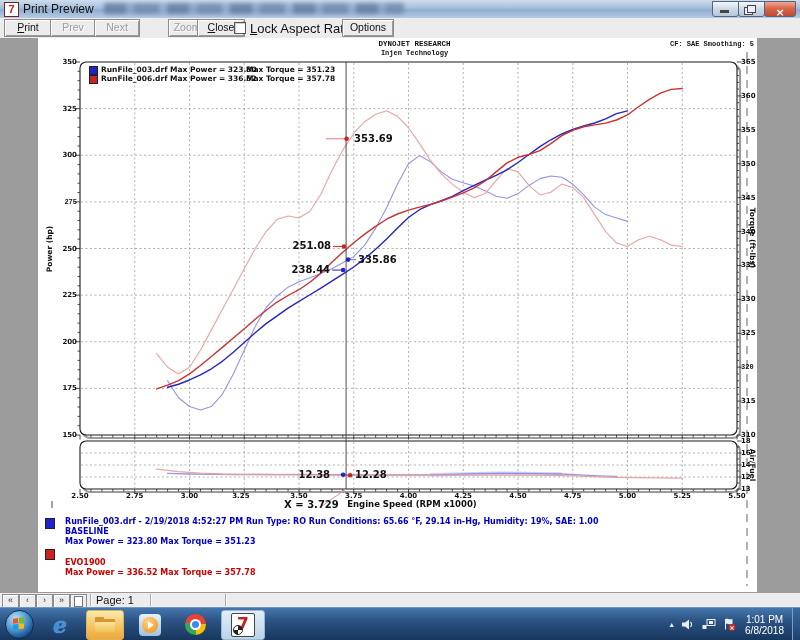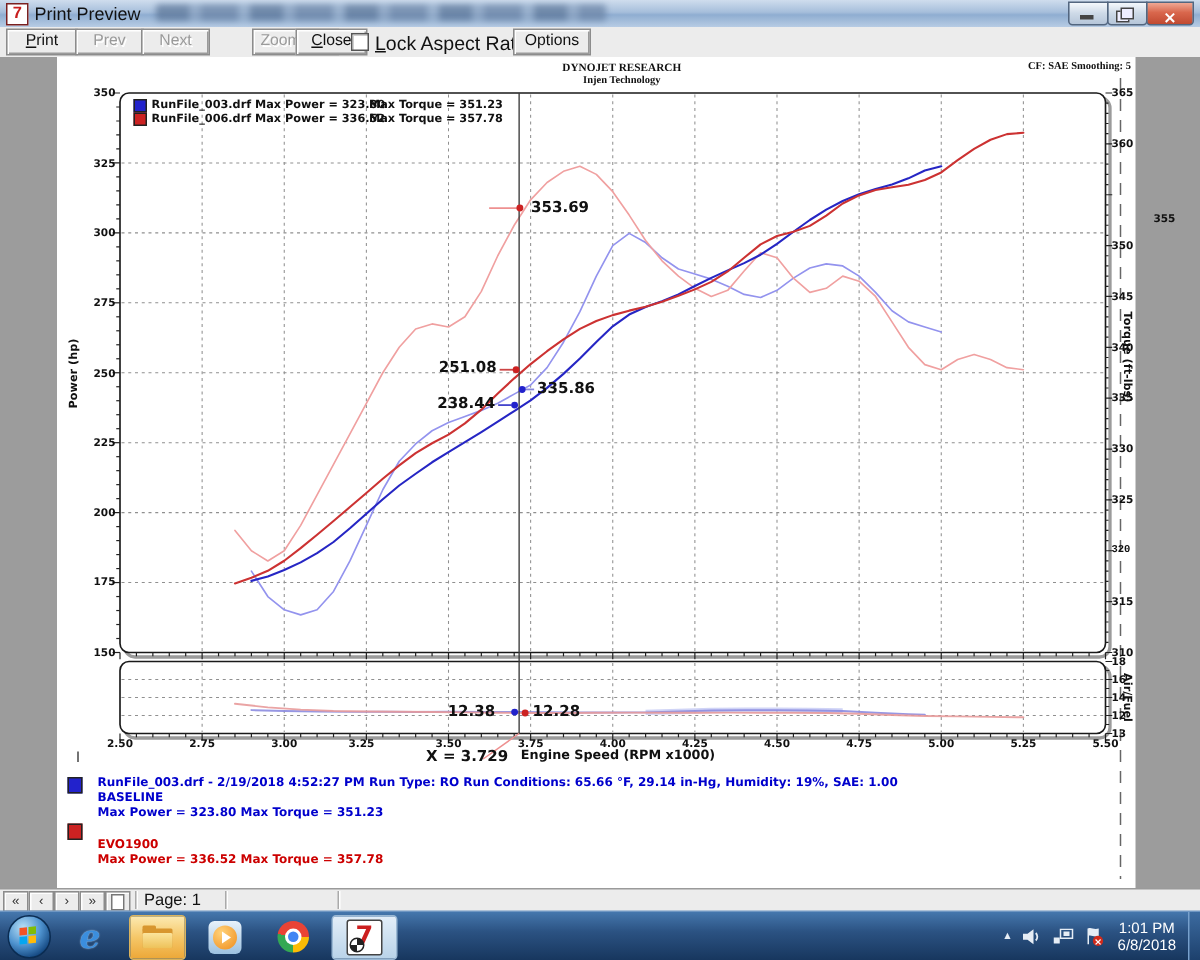--- a/index.html
+++ b/index.html
@@ -28,21 +28,21 @@
     box-shadow:inset 1px 1px 0 #ffffff, inset -1px -1px 0 #9a9a9a;
     font-size:10.5px;color:#111;text-align:center;line-height:15px;padding:0 2px;}
   .tbtn.disabled{color:#9a9a9a;text-shadow:1px 1px 0 #fff;}
   #chk-lock{position:absolute;left:234px;top:4px;width:10px;height:10px;background:#fff;
     border:1px solid #555;box-shadow:inset 1px 1px 0 #cfcfcf;}
   #chk-lock-label{position:absolute;left:250px;top:3px;font-size:13px;color:#111;}
   
   #preview{position:absolute;left:0;top:38px;width:800px;height:554px;background:#9c9c9c;}
   #page{position:absolute;left:38px;top:0;width:719px;height:554px;background:#ffffff;}
   #chart-svg{position:absolute;left:0;top:0;}
-  .ctext{position:absolute;font-family:Liberation Serif, serif;color:#111;white-space:nowrap;margin-left:34px;}
+  .ctext{position:absolute;font-family:Liberation Mono, monospace;color:#111;white-space:nowrap;margin-left:34px;}
   .h1{left:0;right:0;top:2px;text-align:center;font-weight:bold;font-size:7.5px;}
   .h2{left:0;right:0;top:11px;text-align:center;font-weight:bold;font-size:7px;}
   .cf{right:3px;top:2px;font-weight:bold;font-size:7px;}
   .lg-sq{position:absolute;width:7px;height:7px;border:1px solid #222;}
   .lg-txt{position:absolute;font-family:"DejaVu Sans",sans-serif;font-weight:bold;font-size:7.5px;color:#111;white-space:nowrap;}
   .vlabel{position:absolute;font-family:"DejaVu Sans",sans-serif;font-weight:bold;font-size:7.5px;color:#111;
     white-space:nowrap;transform:translate(-50%,-50%) rotate(-90deg);}
   .vlabel.cw{transform:translate(-50%,-50%) rotate(90deg);}
   .tick-lbl{position:absolute;font-family:"DejaVu Sans",sans-serif;font-weight:bold;font-size:7px;color:#111;white-space:nowrap;}
   .val-lbl{position:absolute;font-family:"DejaVu Sans",sans-serif;font-weight:bold;font-size:10px;color:#111;white-space:nowrap;}
@@ -442,29 +442,29 @@
   <div class="info-sq" style="left:7px;top:480px;background:#2222cc;"></div>
   <div class="info-row blue-t" style="left:27px;top:479px;">RunFile_003.drf - 2/19/2018 4:52:27 PM  Run Type: RO  Run Conditions: 65.66 °F, 29.14 in-Hg,  Humidity:  19%, SAE: 1.00</div>
   <div class="info-row blue-t" style="left:27px;top:489px;">BASELINE</div>
   <div class="info-row blue-t" style="left:27px;top:499px;">Max Power = 323.80  Max Torque = 351.23</div>
   <div class="info-sq" style="left:7px;top:511px;background:#cc2222;"></div>
   <div class="info-row red-t" style="left:27px;top:520px;">EVO1900</div>
   <div class="info-row red-t" style="left:27px;top:530px;">Max Power = 336.52  Max Torque = 357.78</div>
  <span class="tick-lbl" style="left: 16px; top: 20px; width: 23px; text-align: right;">350</span>
       <span class="tick-lbl" style="left: 16px; top: 66.625px; width: 23px; text-align: right;">325</span>
       <span class="tick-lbl" style="left: 16px; top: 113.25px; width: 23px; text-align: right;">300</span>
-      <span class="tick-lbl" style="left: 16px; top: 159.875px; width: 23px; text-align: right;">275</span>
+      <span class="tick-lbl" style="left: 16px; top: 159.875px; width: 23px; text-align: right; font-family: Liberation Mono, monospace;">275</span>
       <span class="tick-lbl" style="left: 16px; top: 206.5px; width: 23px; text-align: right;">250</span>
       <span class="tick-lbl" style="left: 16px; top: 253.125px; width: 23px; text-align: right;">225</span>
       <span class="tick-lbl" style="left: 16px; top: 299.75px; width: 23px; text-align: right;">200</span>
       <span class="tick-lbl" style="left: 16px; top: 346.375px; width: 23px; text-align: right;">175</span>
       <span class="tick-lbl" style="left: 16px; top: 393px; width: 23px; text-align: right;">150</span>
       <span class="tick-lbl" style="left: 703px; top: 20px;">365</span>
       <span class="tick-lbl" style="left: 703px; top: 53.9091px;">360</span>
-      <span class="tick-lbl" style="left: 731px; top: 87.8182px; margin-top: 16px;">355</span>
+      <span class="tick-lbl" style="left: 703px; top: 87.8182px;">355</span>
       <span class="tick-lbl" style="left: 703px; top: 121.727px;">350</span>
       <span class="tick-lbl" style="left: 703px; top: 155.636px;">345</span>
       <span class="tick-lbl" style="left: 703px; top: 189.545px;">340</span>
       <span class="tick-lbl" style="left: 703px; top: 223.455px;">335</span>
       <span class="tick-lbl" style="left: 703px; top: 257.364px;">330</span>
       <span class="tick-lbl" style="left: 703px; top: 291.273px;">325</span>
       <span class="tick-lbl" style="left: 703px; top: 325.182px; font-family: Liberation Mono, monospace;">320</span>
       <span class="tick-lbl" style="left: 703px; top: 359.091px;">315</span>
       <span class="tick-lbl" style="left: 703px; top: 393px;">310</span>
       <span class="tick-lbl" style="left: 703px; top: 399px;">18</span>

